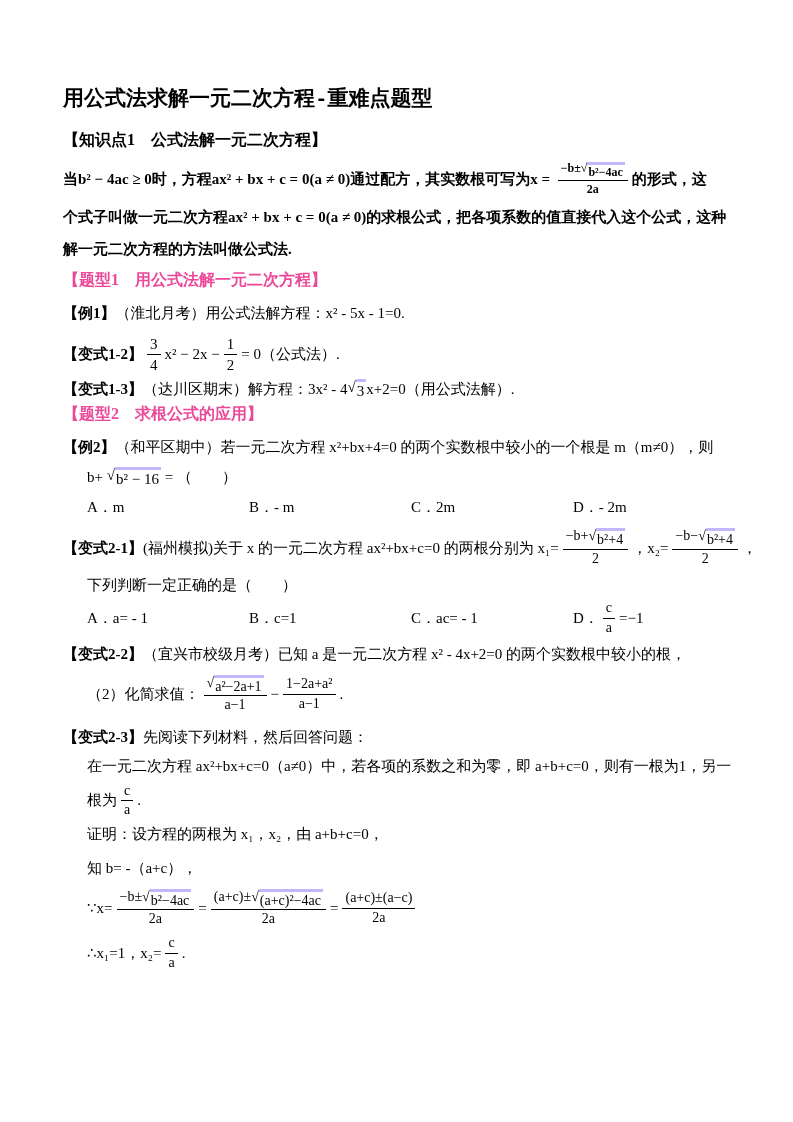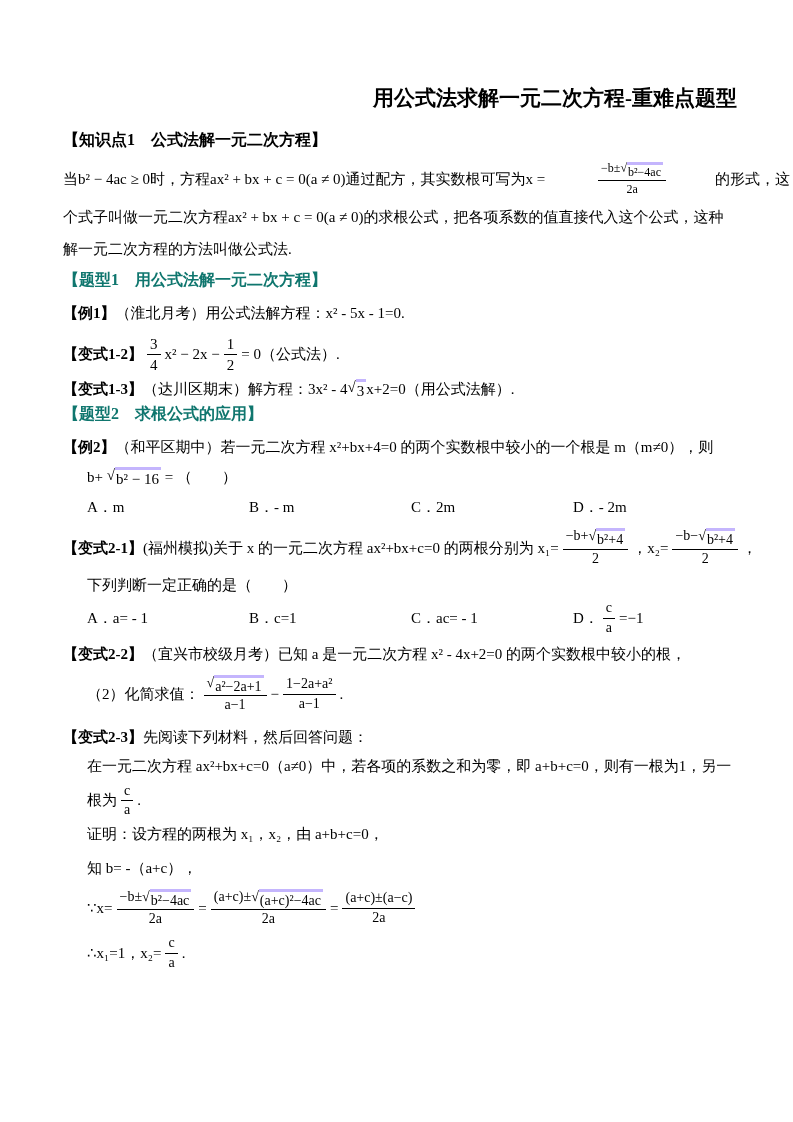--- a/index.html
+++ b/index.html
@@ -5,27 +5,27 @@
   html,body{margin:0;padding:0;background:#ffffff;}
   body{
     width:793px;height:1122px;
     font-family:"Liberation Serif","DejaVu Serif",serif;
     color:#000;font-size:15px;
     overflow:hidden;
   }
   .page{padding:84px 56px 0 63px;}
   .line{display:flex;align-items:center;flex-wrap:nowrap;white-space:pre;}
   .title{
-    justify-content:flex-end;font-size:21px;font-weight:bold;
+    justify-content:flex-start;font-size:21px;font-weight:bold;
     min-height:26px;margin-bottom:16px;
-    font-family:Liberation Serif, serif;
+    font-family:Liberation Mono, monospace;
   }
   .kp-h{font-weight:bold;font-size:16px;min-height:24px;margin-bottom:6px;}
-  .bold{font-weight:normal;gap:45px;}
-  .h-blue{color:#0f766e;font-weight:bold;font-size:16px;min-height:24px;}
+  .bold{font-weight:bold;}
+  .h-blue{color:#ec4899;font-weight:bold;font-size:16px;min-height:24px;}
   .label{font-weight:bold;}
   .ind{padding-left:24px;}
   .opts{display:flex;}
   .opt{width:162px;display:flex;align-items:center;}
   
   .frac{display:inline-flex;flex-direction:column;align-items:center;
         vertical-align:middle;margin:0 4px;line-height:1.2;font-size:14px;}
   .frac .num{border-bottom:1px solid #000;padding:0 3px 1px;display:inline-flex;align-items:baseline;}
   .frac .den{padding-top:1px;}
   .frac-sm{font-size:12px;}

